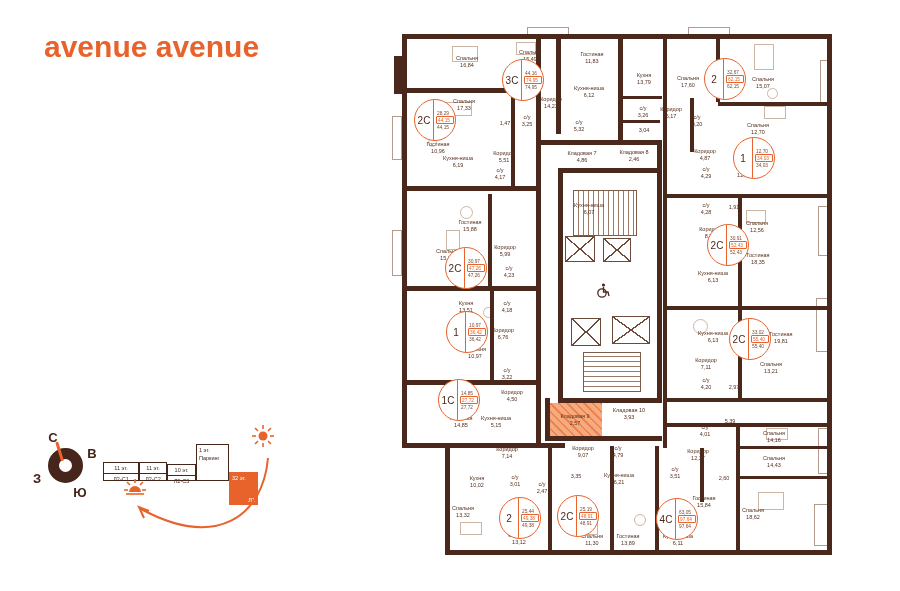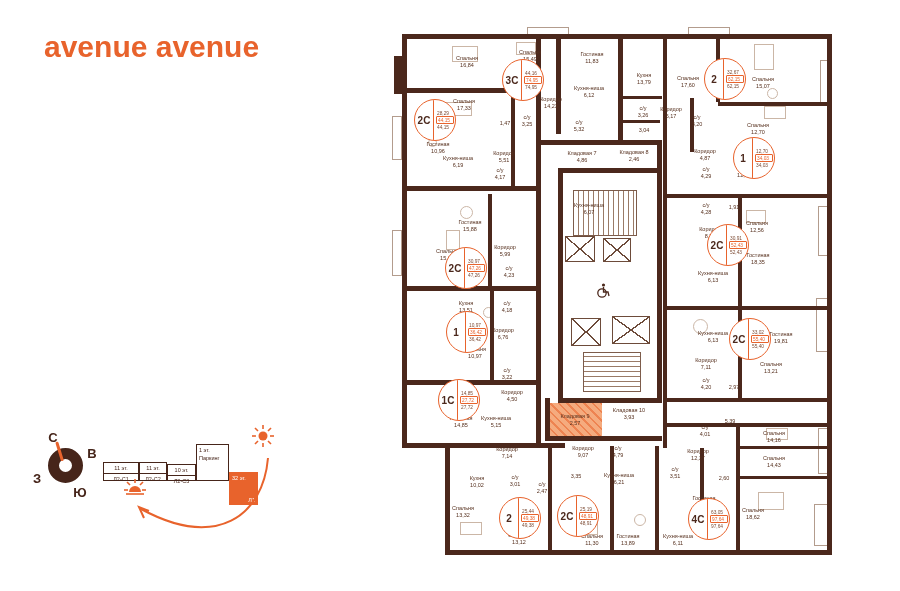--- a/index.html
+++ b/index.html
@@ -26,21 +26,21 @@
   .wall{position:absolute;background:#4b281c;z-index:3;}
   .balc{position:absolute;border:1px solid #b39c8d;background:#fff;z-index:1;box-sizing:border-box;}
   .furn{position:absolute;border:1px solid #cbb6a6;background:#fff;z-index:1;box-sizing:border-box;}
   .furnc{border-radius:50%;}
   .room{position:absolute;transform:translate(-50%,-50%);font-size:5.5px;line-height:1.3;
         color:#56301e;text-align:center;white-space:nowrap;z-index:5;}
   .hlroom{position:absolute;background:#f5ab7e;z-index:2;
           background-image:repeating-linear-gradient(45deg,rgba(232,99,44,.55) 0 1.5px,transparent 1.5px 6px);}
   .unit{position:absolute;width:42px;height:42px;border:1.5px solid #e8632c;border-radius:50%;
         background:#fff;display:flex;z-index:10;box-sizing:border-box;overflow:hidden;}
-  .ut{width:45%;display:flex;align-items:center;justify-content:center;font-weight:bold;
+  .ut{width:45%;display:flex;align-items:center;justify-content:center;font-weight:normal;
       font-size:10px;color:#4b281c;border-right:1px solid #e8632c;}
   .ua{flex:1;display:flex;flex-direction:column;justify-content:center;padding:1px 1px 1px 2px;}
   .ua div{font-size:4.8px;color:#7c4a33;text-align:left;padding:0.5px 1px;}
   .ua .r2{border:1px solid #e8632c;color:#e8632c;border-radius:1px;}
   .stairs{position:absolute;border:1px solid #7d5c4b;z-index:2;
           background:repeating-linear-gradient(90deg,#fff 0 4px,#9a7a66 4px 5px);}
   .stairs.h{background:repeating-linear-gradient(0deg,#fff 0 4px,#9a7a66 4px 5px);}
   .elev{position:absolute;border:1.5px solid #6d4b3a;z-index:2;box-sizing:border-box;background:
     linear-gradient(to top right,transparent calc(50% - .7px),#6d4b3a calc(50% - .7px) calc(50% + .7px),transparent calc(50% + .7px)),
     linear-gradient(to bottom right,transparent calc(50% - .7px),#6d4b3a calc(50% - .7px) calc(50% + .7px),transparent calc(50% + .7px));}
@@ -527,21 +527,21 @@
         </div>
       </div>
       <div class="unit" style="left: 729px; top: 318px;">
         <div class="ut">2С</div>
         <div class="ua">
           <div class="r1">33,02</div>
           <div class="r2">55,40</div>
           <div class="r3">55,40</div>
         </div>
       </div>
-      <div class="unit" style="left: 688px; top: 498px;">
+      <div class="unit" style="left: 656px; top: 498px;">
         <div class="ut">4С</div>
         <div class="ua">
           <div class="r1">63,05</div>
           <div class="r2">97,64</div>
           <div class="r3">97,64</div>
         </div>
       </div>
       <div class="unit" style="left: 557px; top: 495px;">
         <div class="ut">2С</div>
         <div class="ua">

